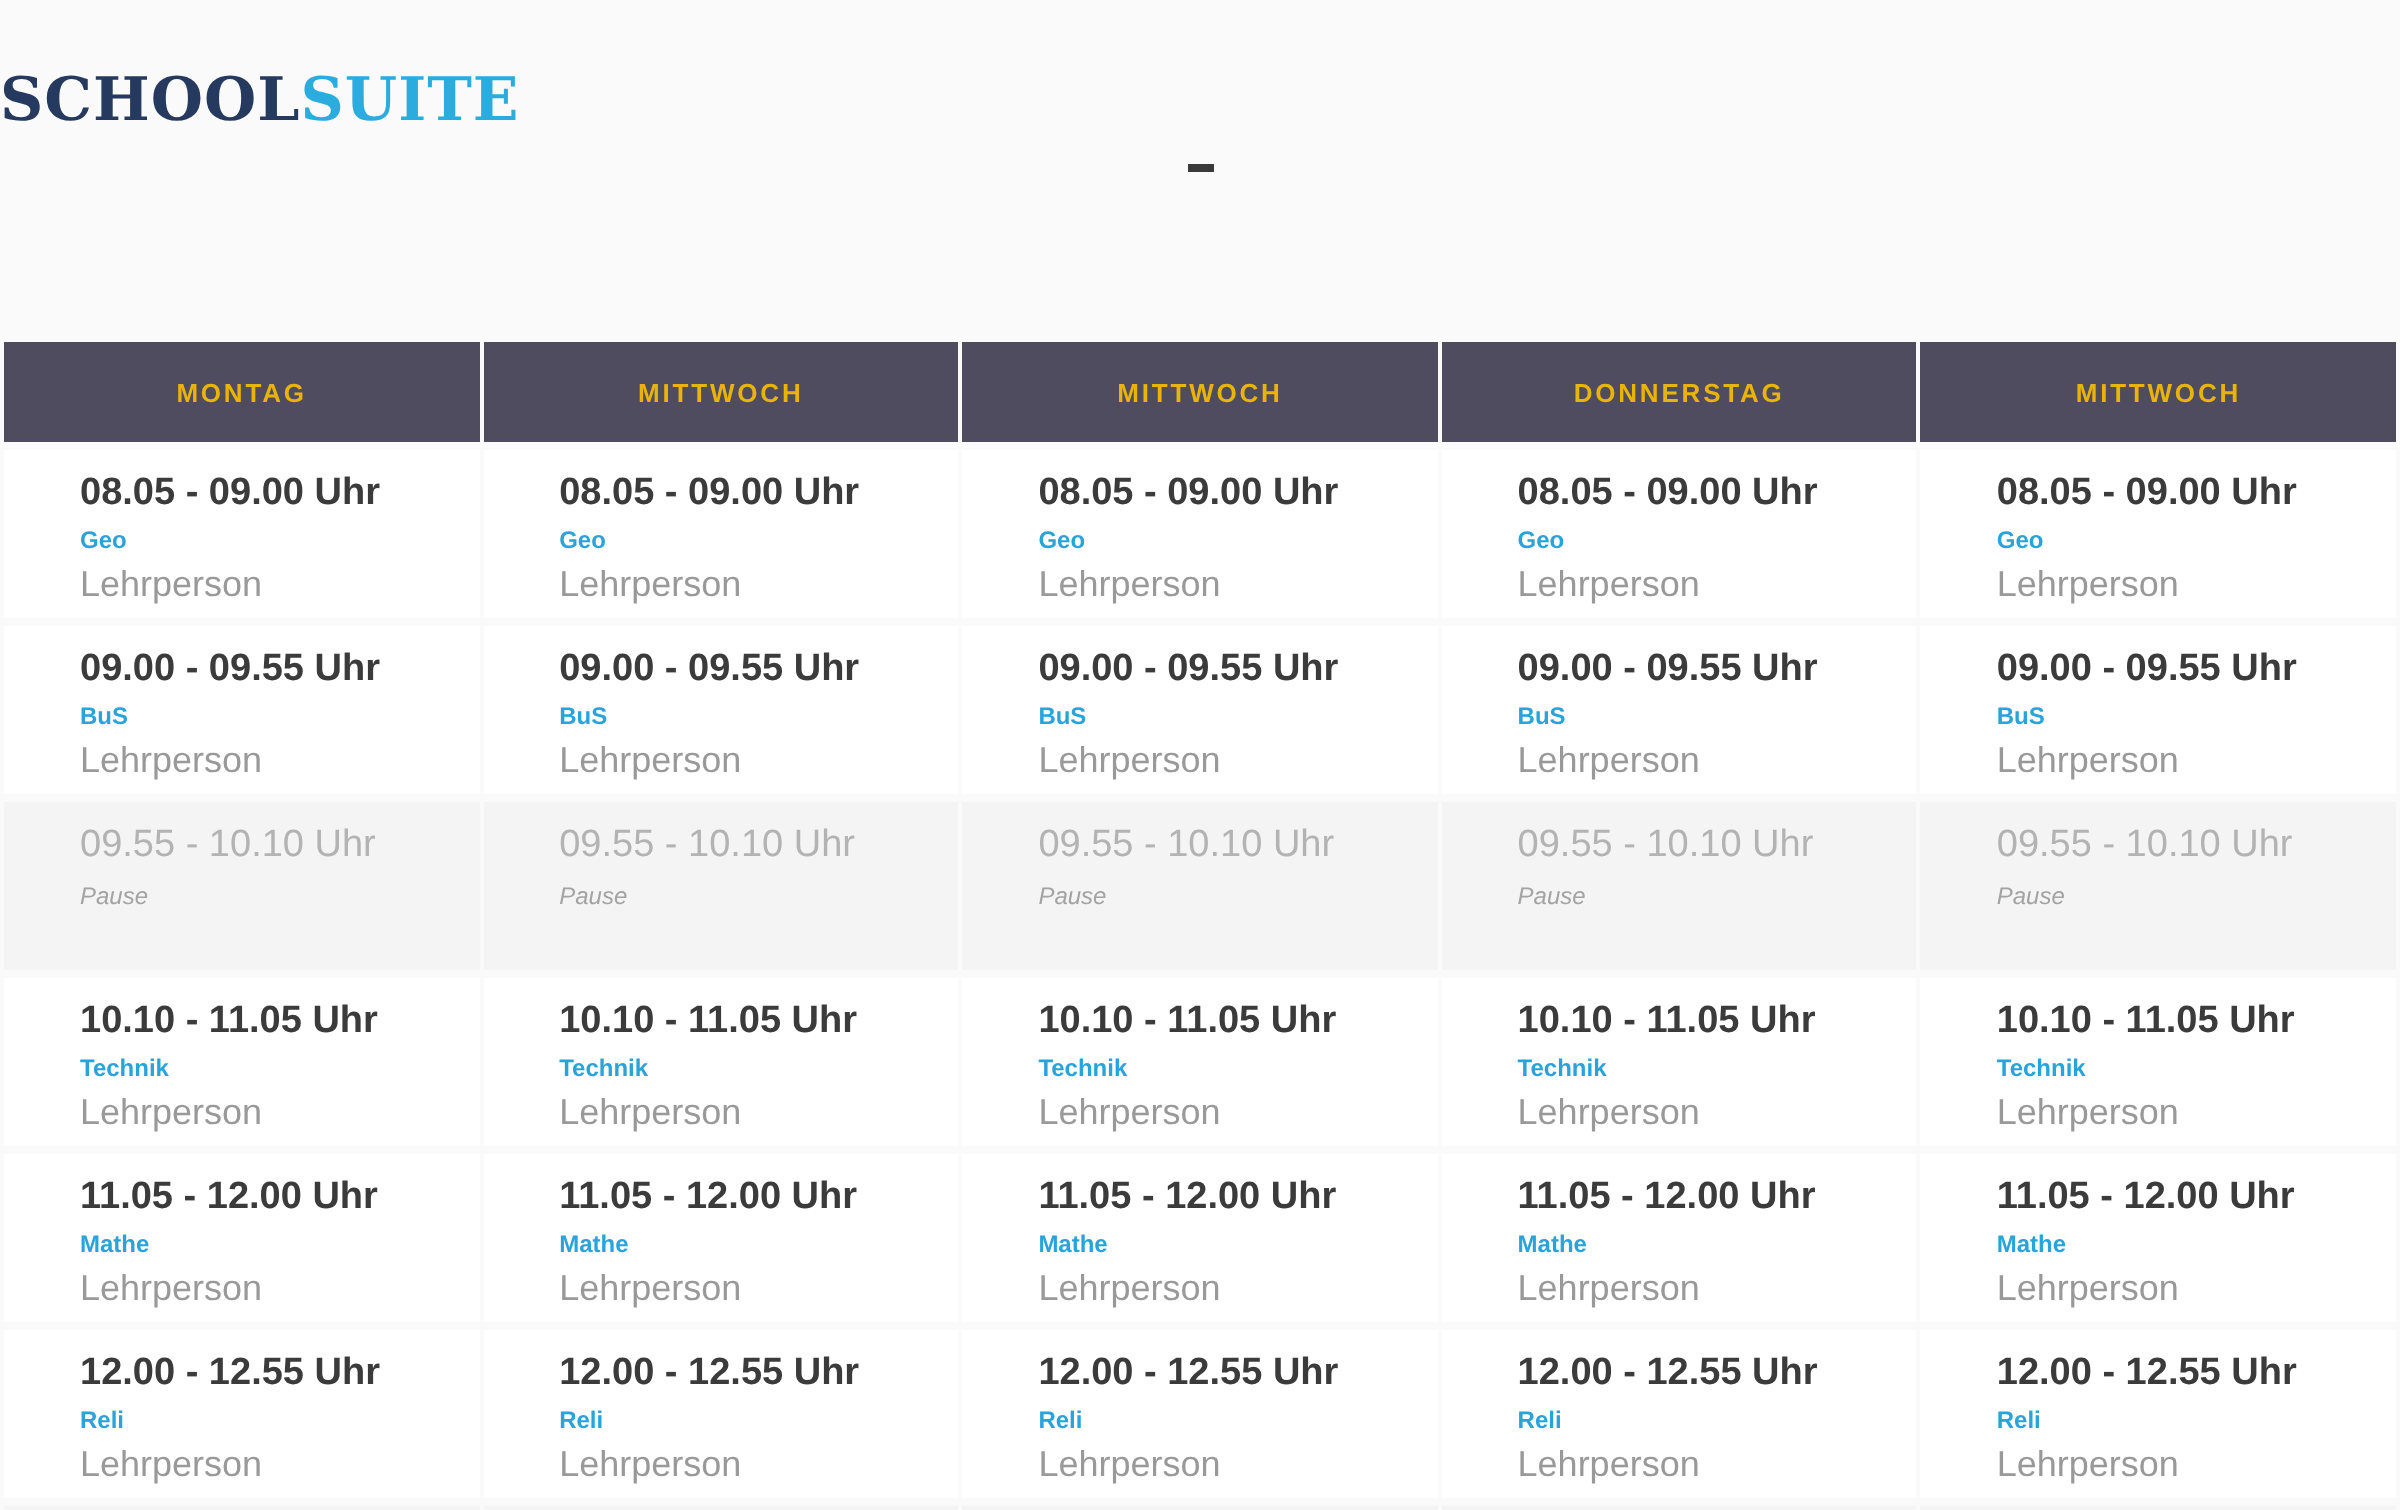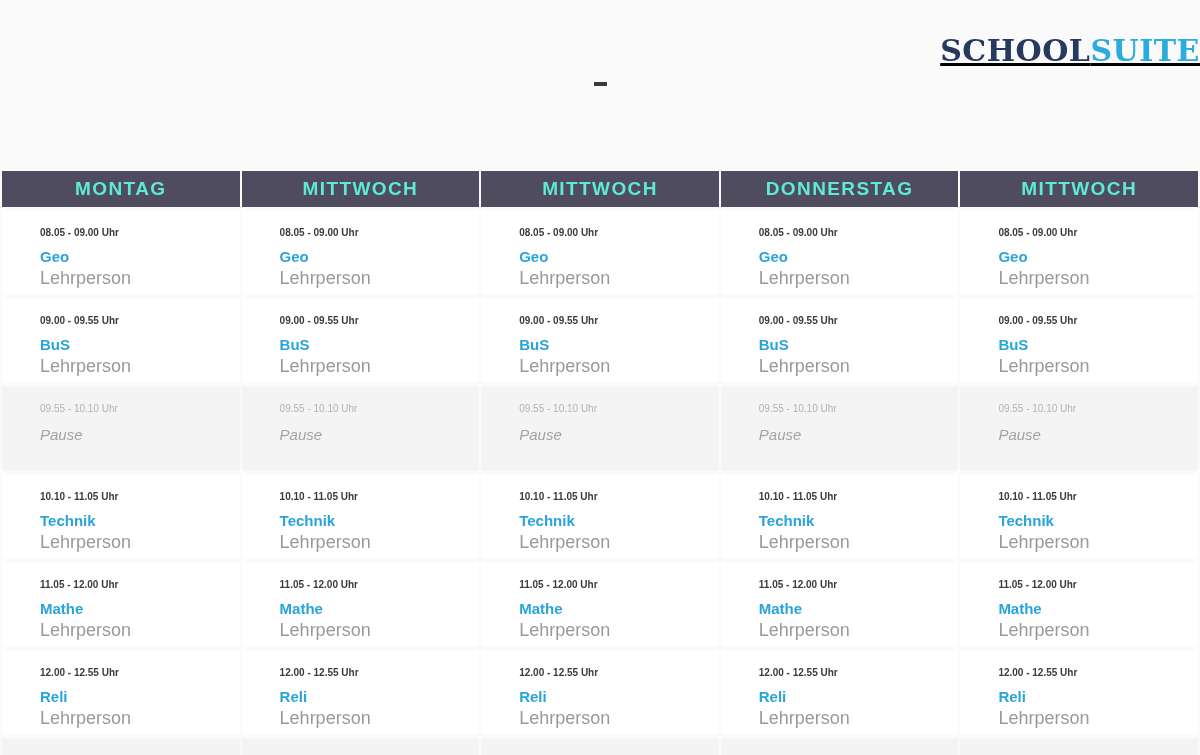--- a/index.html
+++ b/index.html
@@ -20,22 +20,21 @@
     margin: 0; padding: 0;
   }
   body {
     width: 1200px; height: 755px;
     overflow: hidden;
     background: var(--page-bg);
     font-family: "Liberation Sans", sans-serif;
   }
   .page-header {
     height: 167px;
-    text-align: right;
-    text-decoration: underline;
+    text-align: left;
   }
   .logo {
     padding-top: 33px;
     font-family: "DejaVu Serif", serif;
     font-size: 30px;
     line-height: 36px;
     letter-spacing: 0.5px;
   }
   .logo-school { color: var(--logo-navy); font-weight: 600; }
   .logo-suite  { color: var(--logo-cyan); font-weight: 700; }
@@ -52,48 +51,48 @@
     background: #3a3a3a;
     margin: 13px auto 0 auto;
   }
   table.timetable {
     width: 100%;
     table-layout: fixed;
     border-collapse: separate;
     border-spacing: 2px 4px;
   }
   th.day-cell {
-    height: 36px;
+    height: 50px;
     background: var(--header-bg);
-    color: #5eead4;
-    font-size: 19px;
+    color: #eab308;
+    font-size: 13px;
     font-weight: 700;
     letter-spacing: 1.4px;
     text-align: center;
     vertical-align: middle;
   }
   td.slot-cell {
     height: 84px;
     background: #ffffff;
     vertical-align: top;
     text-align: left;
     padding: 13px 8px 0 38px;
   }
   td.slot-cell.break { background: var(--break-bg); }
   .time {
-    font-size: 10px;
+    font-size: 19px;
     line-height: 17px;
     font-weight: 700;
     color: var(--time-text);
     margin-bottom: 7px;
     white-space: nowrap;
   }
   .break .time { color: var(--break-time-text); font-weight: 400; }
   .subject {
-    font-size: 15px;
+    font-size: 12px;
     line-height: 17px;
     font-weight: 700;
     color: var(--accent-blue);
     margin-bottom: 5px;
   }
   .break .subject {
     color: var(--break-label-text);
     font-weight: 400;
     font-style: italic;
     margin-top: 9px;

